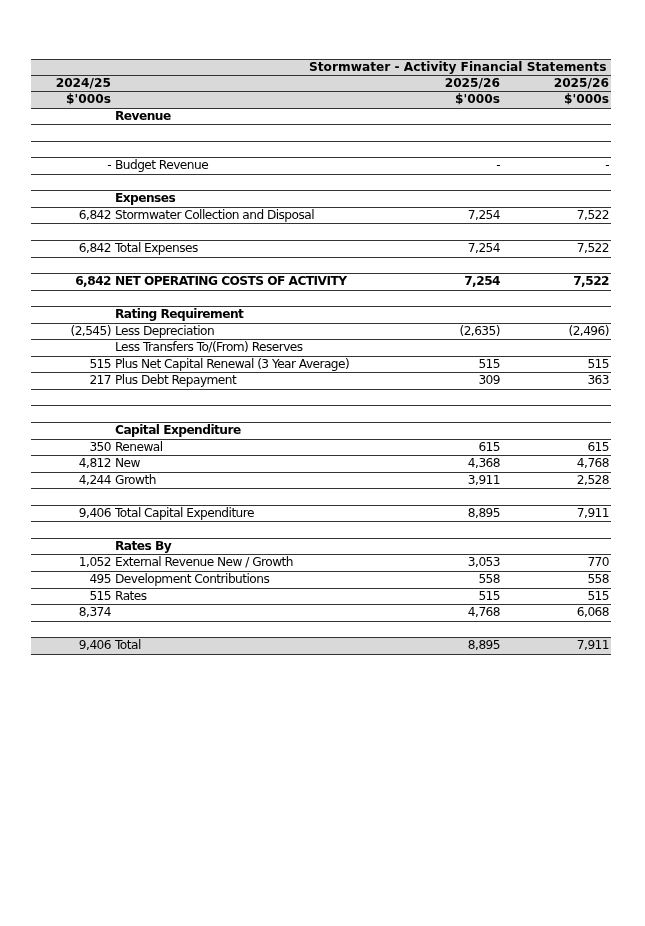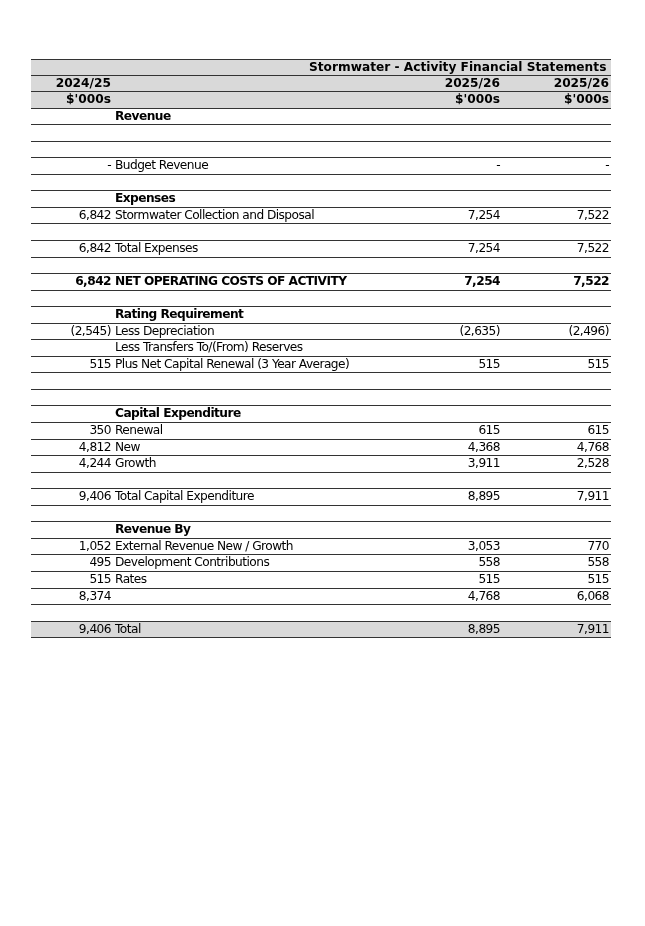--- a/index.html
+++ b/index.html
@@ -126,20 +126,26 @@
         <span class="c-ltp cond"></span>
         <span class="c-prop cond"></span>
       </div>
       <div class="row">
         <span class="c-budget cond">515</span>
         <span class="c-desc cond">Plus Net Capital Renewal (3 Year Average)</span>
         <span class="c-ltp cond">515</span>
         <span class="c-prop cond">515</span>
       </div>
       <div class="row">
+        <span class="c-budget cond">217</span>
+        <span class="c-desc cond">Plus Debt Repayment</span>
+        <span class="c-ltp cond">309</span>
+        <span class="c-prop cond">363</span>
+      </div>
+      <div class="row">
         <span class="c-budget cond"></span>
         <span class="c-desc cond"></span>
         <span class="c-ltp cond"></span>
         <span class="c-prop cond"></span>
       </div>
       <div class="row">
         <span class="c-budget cond"></span>
         <span class="c-desc cond"></span>
         <span class="c-ltp cond"></span>
         <span class="c-prop cond"></span>
@@ -181,21 +187,21 @@
         <span class="c-prop cond">7,911</span>
       </div>
       <div class="row">
         <span class="c-budget cond"></span>
         <span class="c-desc cond"></span>
         <span class="c-ltp cond"></span>
         <span class="c-prop cond"></span>
       </div>
       <div class="row">
         <span class="c-budget cond"></span>
-        <span class="c-desc cond hdr">Revenue By</span>
+        <span class="c-desc cond hdr">Rates By</span>
         <span class="c-ltp cond"></span>
         <span class="c-prop cond"></span>
       </div>
       <div class="row">
         <span class="c-budget cond">1,052</span>
         <span class="c-desc cond">External Revenue New / Growth</span>
         <span class="c-ltp cond">3,053</span>
         <span class="c-prop cond">770</span>
       </div>
       <div class="row">

